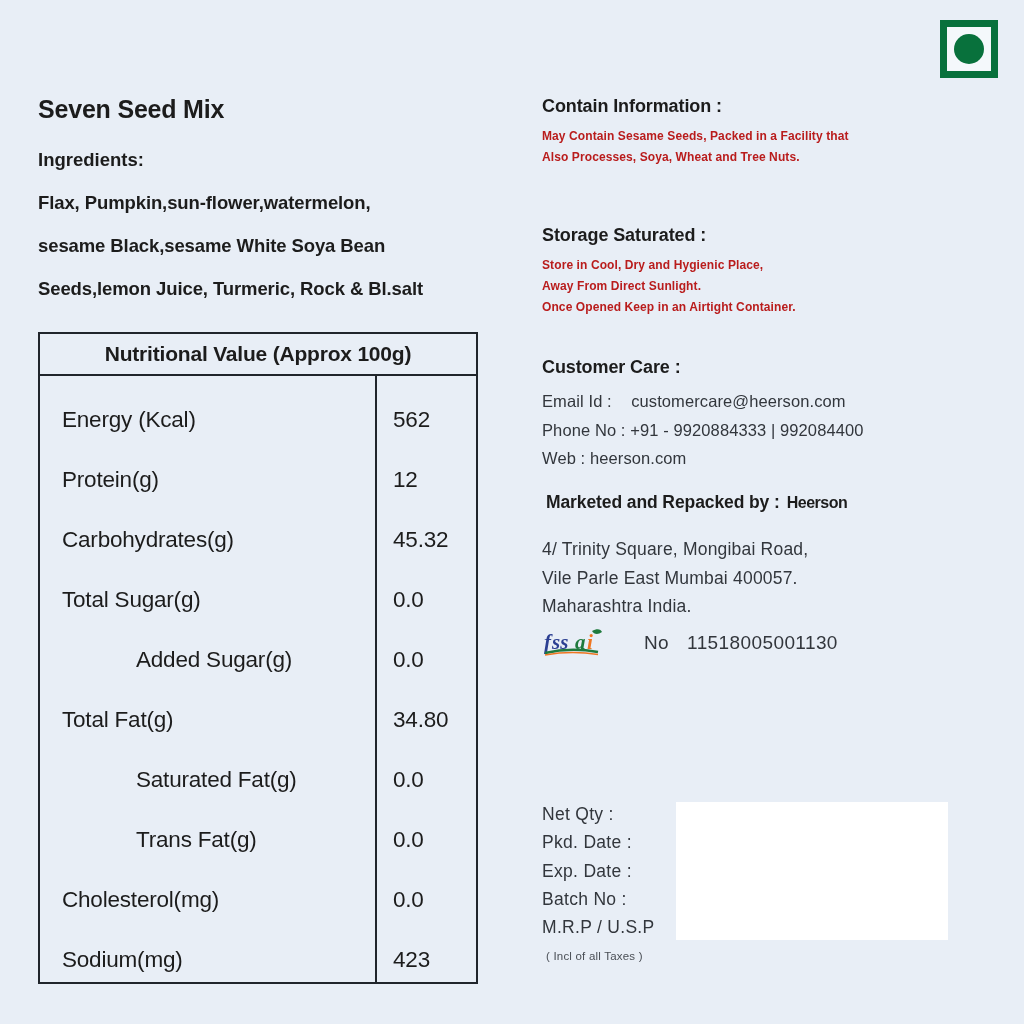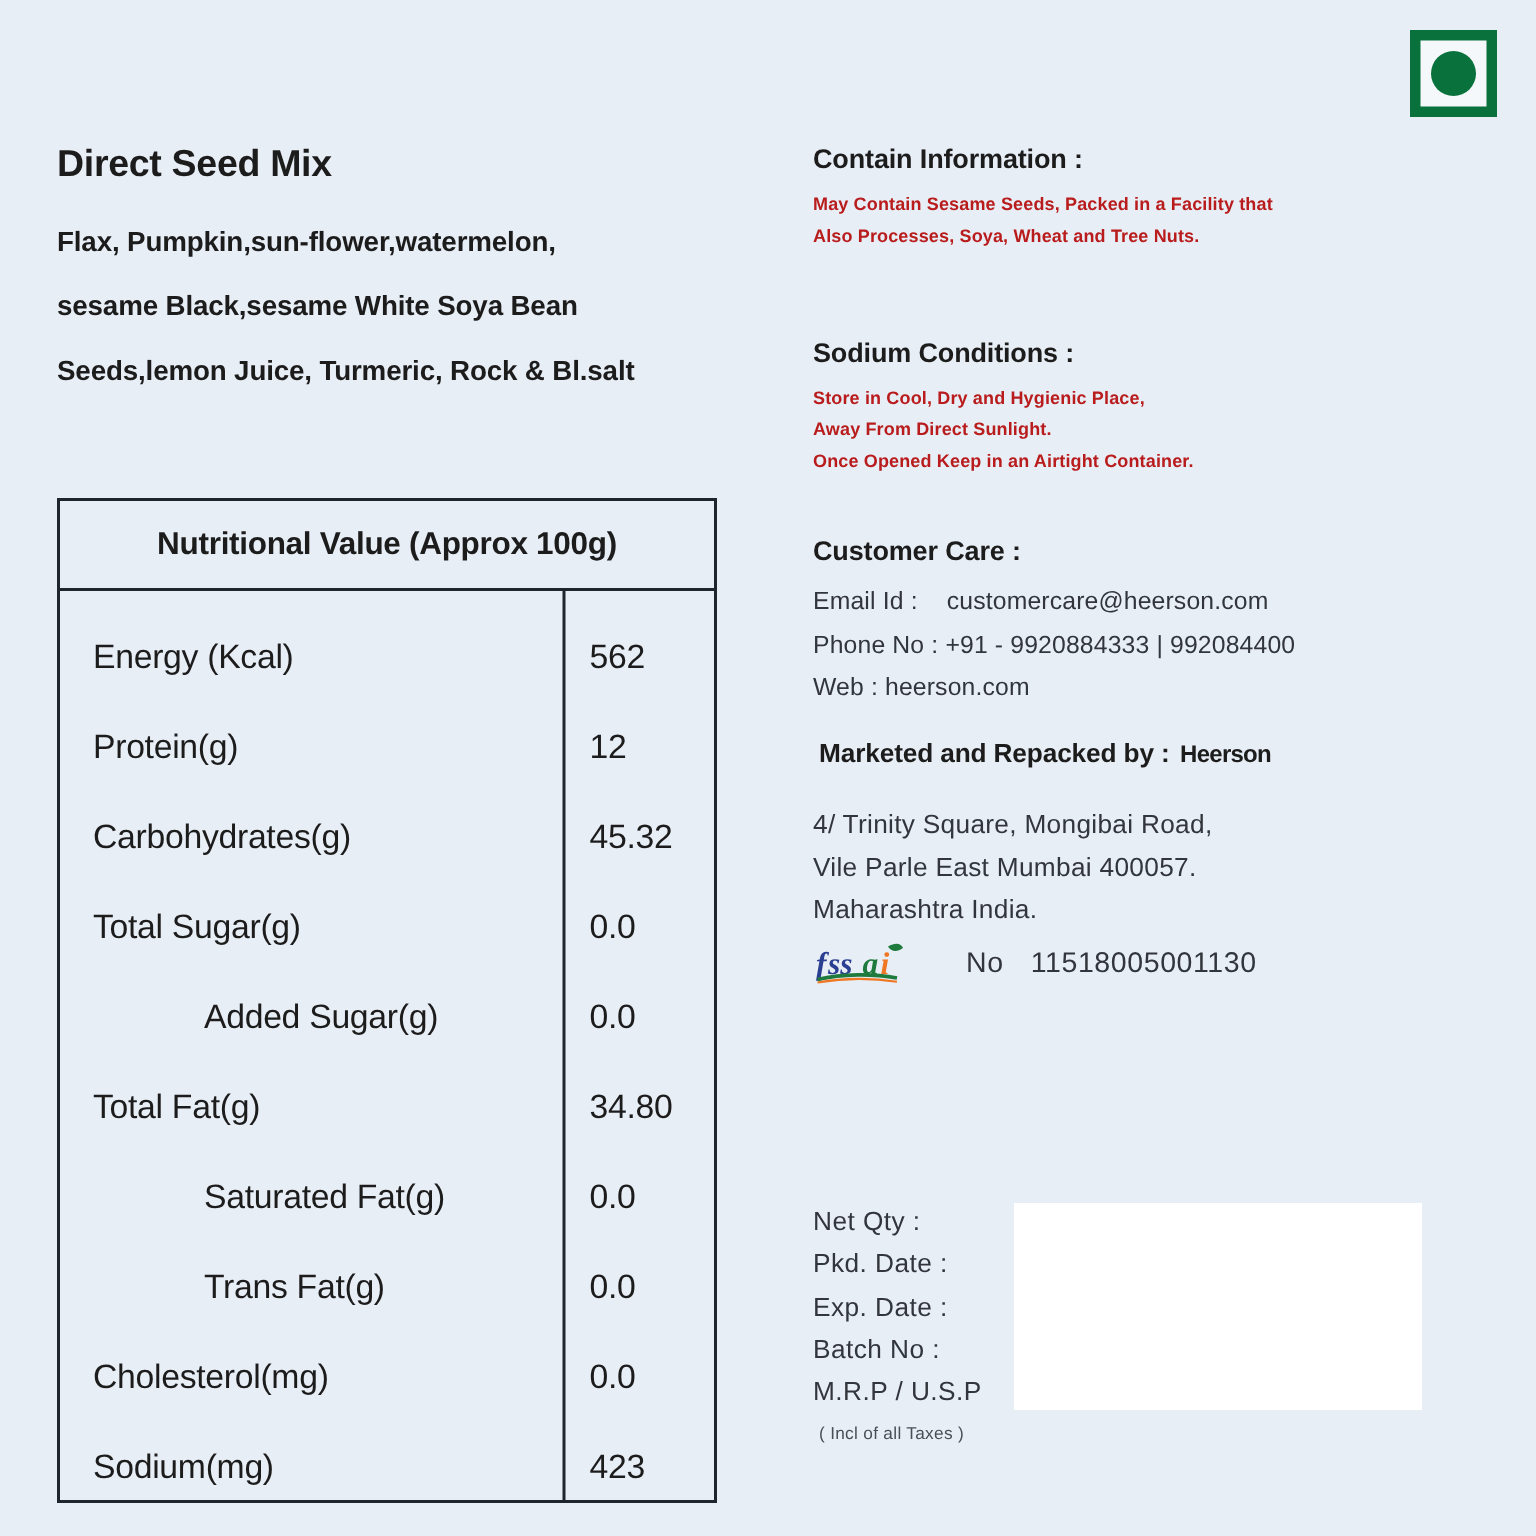--- a/index.html
+++ b/index.html
@@ -76,21 +76,21 @@
   
   .nut-table {
     position: absolute;
     left: 38px;
     top: 332px;
     width: 440px;
   }
   .nut-head {
     border: 2px solid #20252b;
     box-sizing: border-box;
-    height: 62px;
+    height: 44px;
     display: flex;
     align-items: center;
     justify-content: center;
     font-size: 21px;
     font-weight: bold;
     letter-spacing: -0.2px;
   }
   .nut-body {
     border: 2px solid #20252b;
     border-top: none;
@@ -242,21 +242,22 @@
 </head>
 <body>
 
 <div class="page">
 
   <div class="veg-mark">
     <div class="veg-dot"></div>
   </div>
 
   <div class="left-col">
-    <div class="product-title">Direct Seed Mix</div>
+    <div class="product-title">Seven Seed Mix</div>
+    <div class="ing-label">Ingredients:</div>
     <div class="ing-line">Flax, Pumpkin,sun-flower,watermelon,</div>
     <div class="ing-line">sesame Black,sesame White Soya Bean</div>
     <div class="ing-line last">Seeds,lemon Juice, Turmeric, Rock &amp; Bl.salt</div>
   </div>
 
   <div class="nut-table">
     <div class="nut-head">Nutritional Value (Approx 100g)</div>
     <div class="nut-body">
       <div class="nut-divider"></div>
 
@@ -305,21 +306,21 @@
 
   <div class="right-col">
 
     <div class="block-allergen">
       <div class="sec-head">Contain Information :</div>
       <div class="sec-line">May Contain Sesame Seeds, Packed in a Facility that</div>
       <div class="sec-line">Also Processes, Soya, Wheat and Tree Nuts.</div>
     </div>
 
     <div class="block-storage">
-      <div class="sec-head">Sodium Conditions :</div>
+      <div class="sec-head">Storage Saturated :</div>
       <div class="sec-line">Store in Cool, Dry and Hygienic Place,</div>
       <div class="sec-line">Away From Direct Sunlight.</div>
       <div class="sec-line">Once Opened Keep in an Airtight Container.</div>
     </div>
 
     <div class="block-care">
       <div class="sec-head">Customer Care :</div>
       <div class="care-line">
         <span>Email Id :</span>
         <span class="care-gap"></span>

